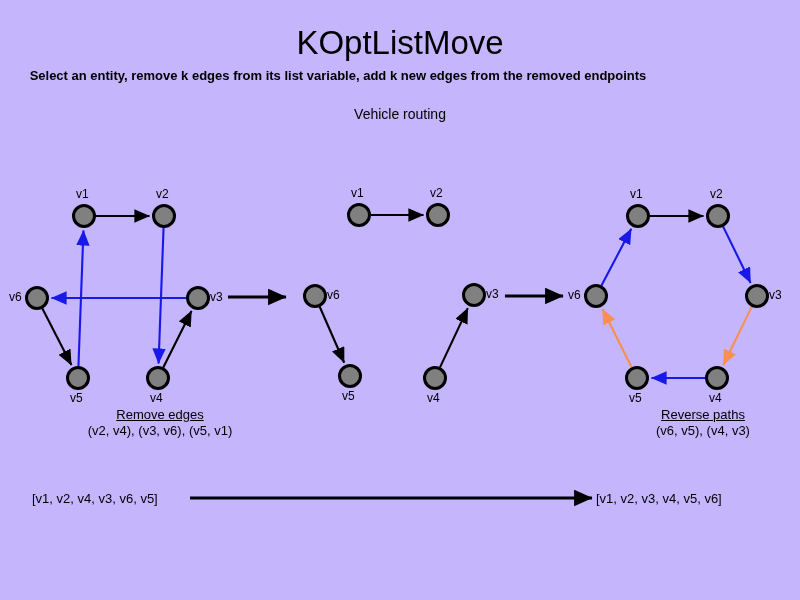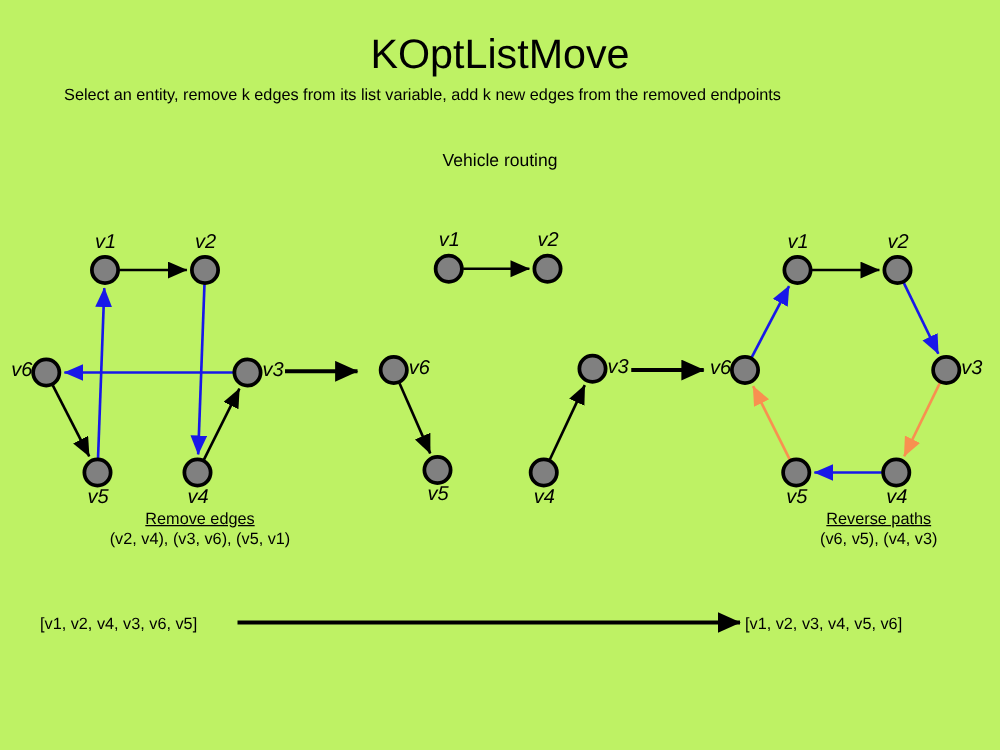--- a/index.html
+++ b/index.html
@@ -4,21 +4,21 @@
 <style>
   html, body {
     margin: 0;
     padding: 0;
     background: #ffffff;
   }
   #page {
     position: relative;
     width: 800px;
     height: 600px;
-    background: #bef264;
+    background: #c4b5fd;
     overflow: hidden;
     font-family: "Liberation Sans", sans-serif;
     color: #000000;
   }
   #title {
     position: absolute;
     top: 24px;
     left: 0;
     width: 800px;
     text-align: center;
@@ -28,24 +28,25 @@
     line-height: 38px;
   }
   #subtitle {
     position: absolute;
     top: 68px;
     left: 0;
     width: 676px;
     text-align: center;
     font-size: 13px;
     line-height: 16px;
+    font-weight: bold;
   }
   #section-label {
     position: absolute;
-    top: 120px;
+    top: 106px;
     left: 0;
     width: 800px;
     text-align: center;
     font-size: 14px;
     line-height: 17px;
   }
   #canvas {
     position: absolute;
     top: 0;
     left: 0;
@@ -68,24 +69,23 @@
     position: absolute;
     font-size: 13px;
     line-height: 16px;
     white-space: nowrap;
     top: 491px;
   }
   #list-before { left: 32px; }
   #list-after  { left: 596px; }
   .node-label {
     position: absolute;
-    font-size: 16px;
+    font-size: 12px;
     line-height: 14px;
     white-space: nowrap;
-    font-style: italic;
   }
 </style>
 </head>
 <body>
 
 <div id="page">
 
   <div id="title">KOptListMove</div>
   <div id="subtitle">Select an entity, remove k edges from its list variable, add k new edges from the removed endpoints</div>
   <div id="section-label">Vehicle routing</div>

